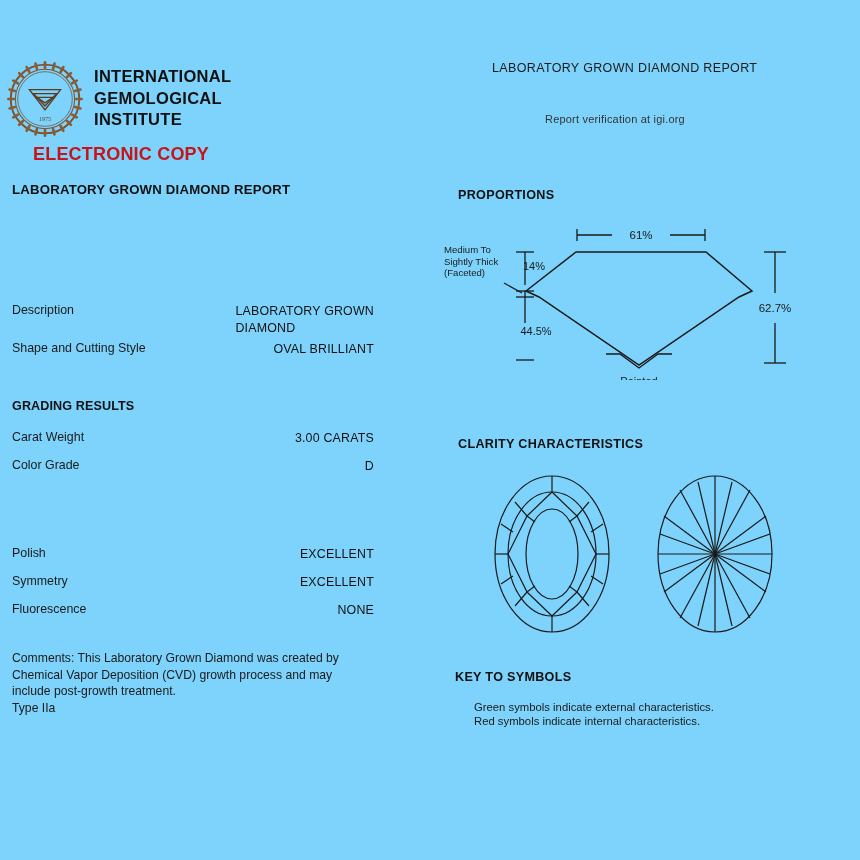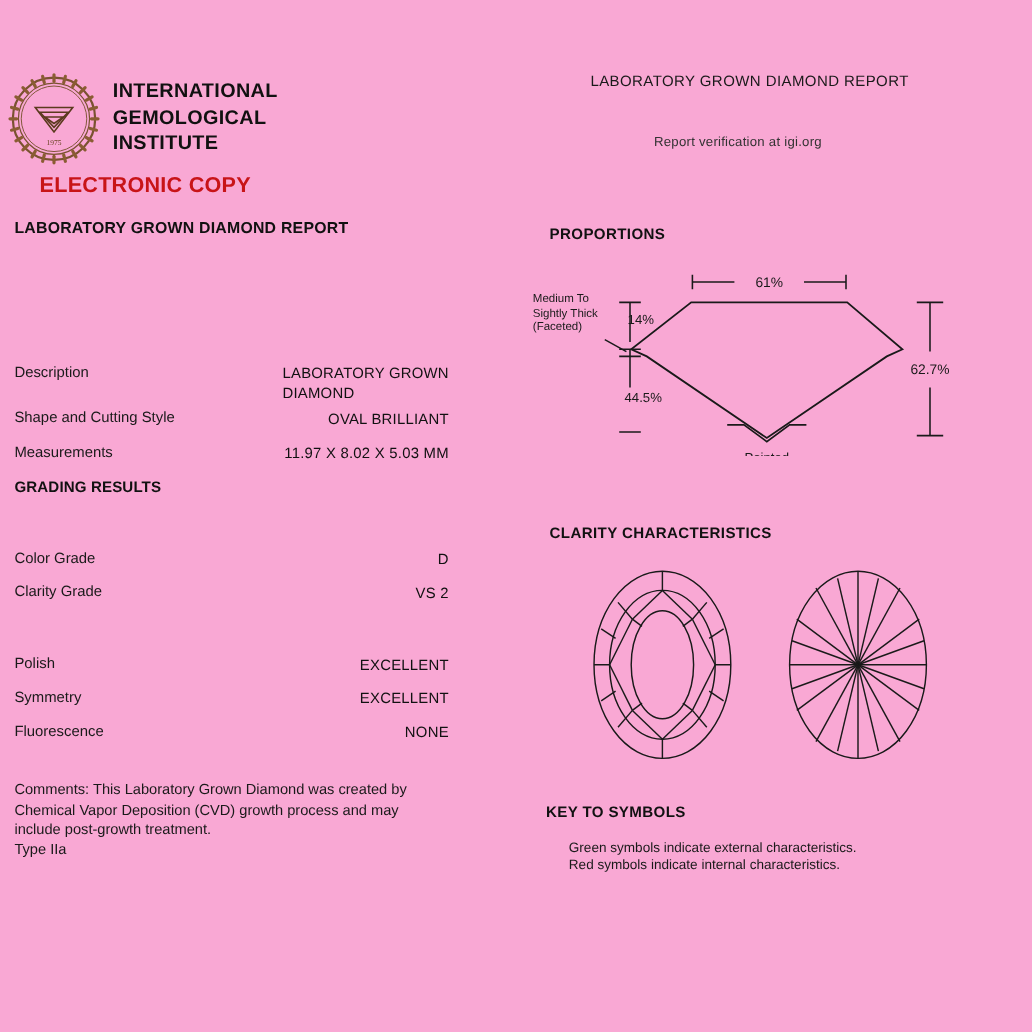--- a/index.html
+++ b/index.html
@@ -11,21 +11,21 @@
     width: 860px;
     height: 860px;
     position: relative;
     font-family: "Liberation Sans", sans-serif;
     color: #111111;
     overflow: hidden;
   }
   .page {
     position: absolute;
     inset: 0;
-    background: #f9a8d4;
+    background: #7dd3fc;
   }
 
   
   .logo-wrap {
     position: absolute;
     left: 6px;
     top: 60px;
     width: 78px;
     height: 78px;
   }
@@ -236,34 +236,30 @@
   <div class="lgdr-heading">LABORATORY GROWN DIAMOND REPORT</div>
 
   <div class="row" id="row-description">
     <span class="label">Description</span>
     <span class="value">LABORATORY GROWN<br>DIAMOND</span>
   </div>
   <div class="row" id="row-shape">
     <span class="label">Shape and Cutting Style</span>
     <span class="value">OVAL BRILLIANT</span>
   </div>
-  <div class="row" id="row-measurements">
-    <span class="label">Measurements</span>
-    <span class="value">11.97 X 8.02 X 5.03 MM</span>
-  </div>
 
   <div class="section-head" id="grading-results-head">GRADING RESULTS</div>
 
+  <div class="row" id="row-carat">
+    <span class="label">Carat Weight</span>
+    <span class="value">3.00 CARATS</span>
+  </div>
   <div class="row" id="row-color">
     <span class="label">Color Grade</span>
     <span class="value">D</span>
-  </div>
-  <div class="row" id="row-clarity">
-    <span class="label">Clarity Grade</span>
-    <span class="value">VS 2</span>
   </div>
 
 
   <div class="row" id="row-polish">
     <span class="label">Polish</span>
     <span class="value">EXCELLENT</span>
   </div>
   <div class="row" id="row-symmetry">
     <span class="label">Symmetry</span>
     <span class="value">EXCELLENT</span>

